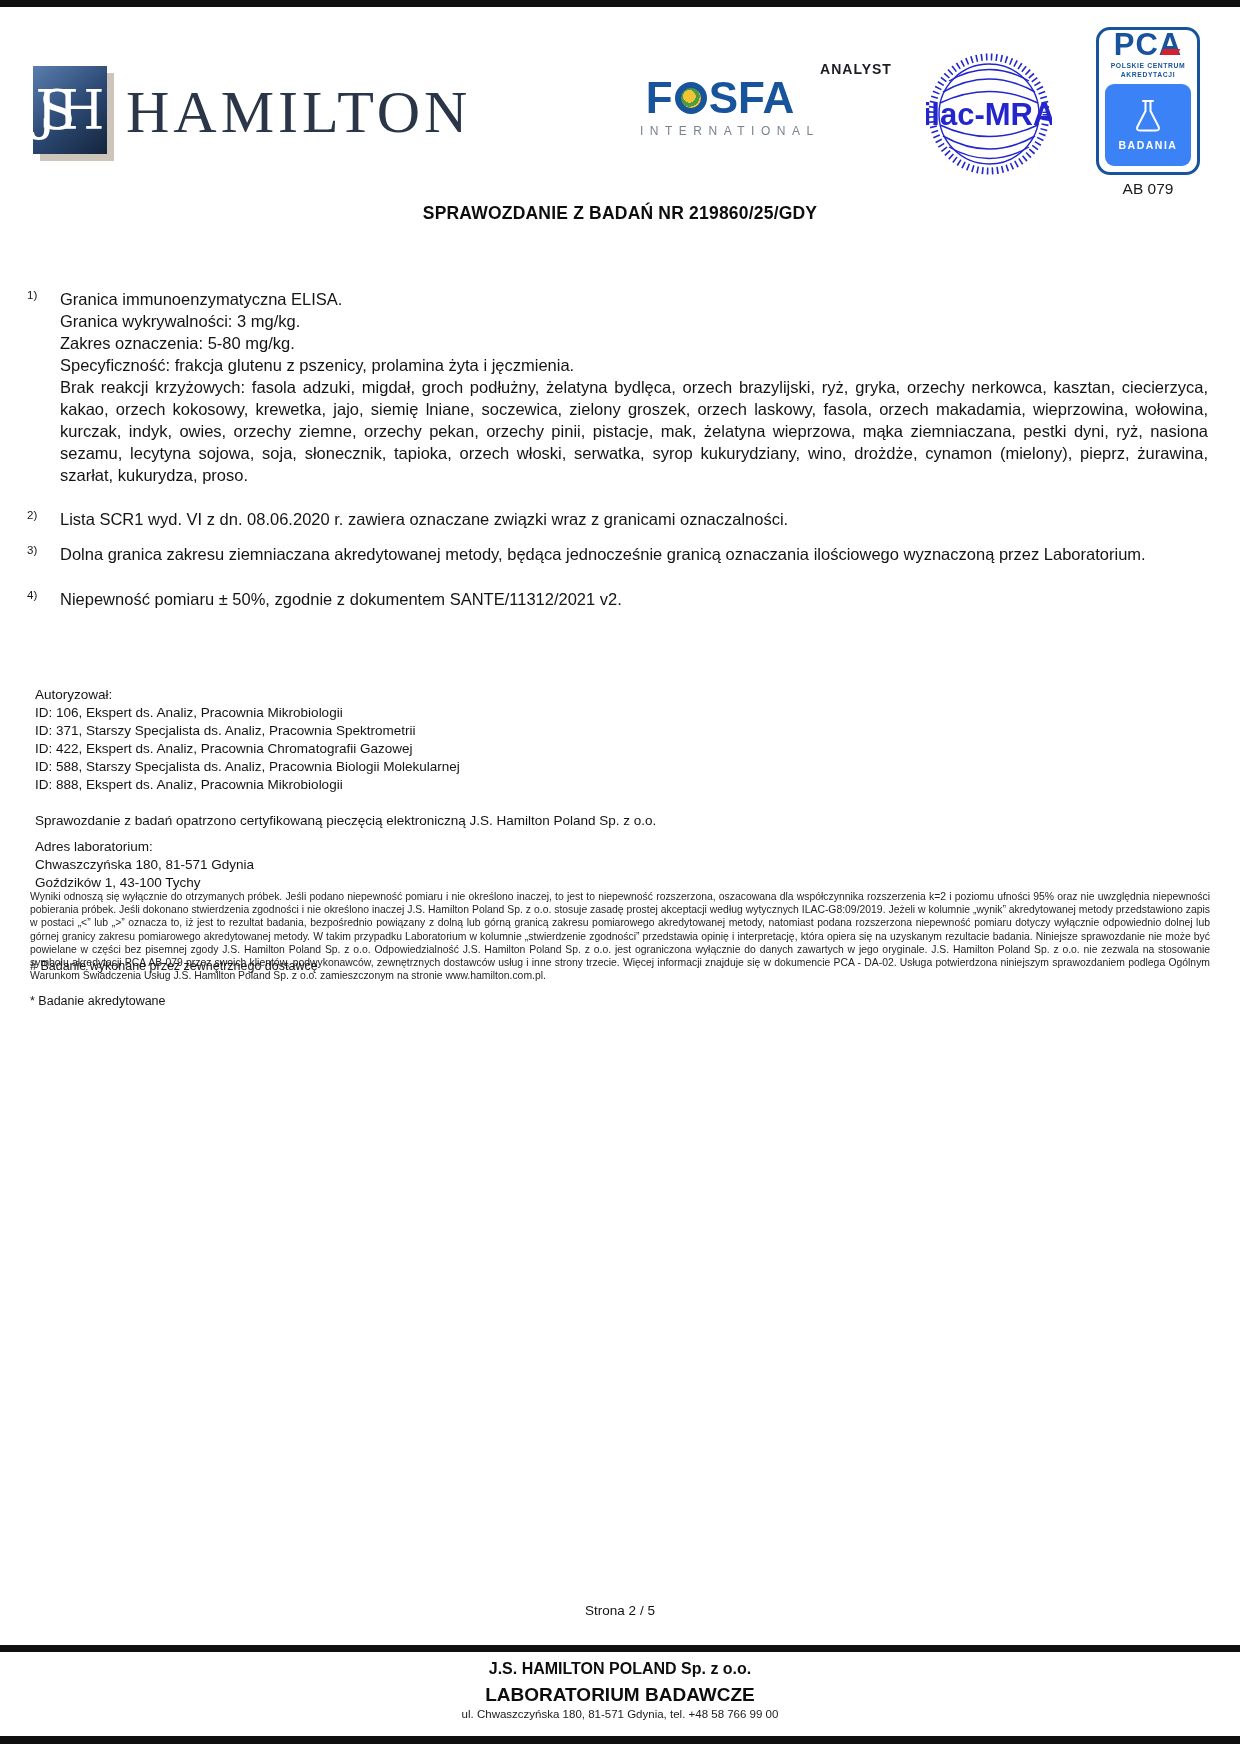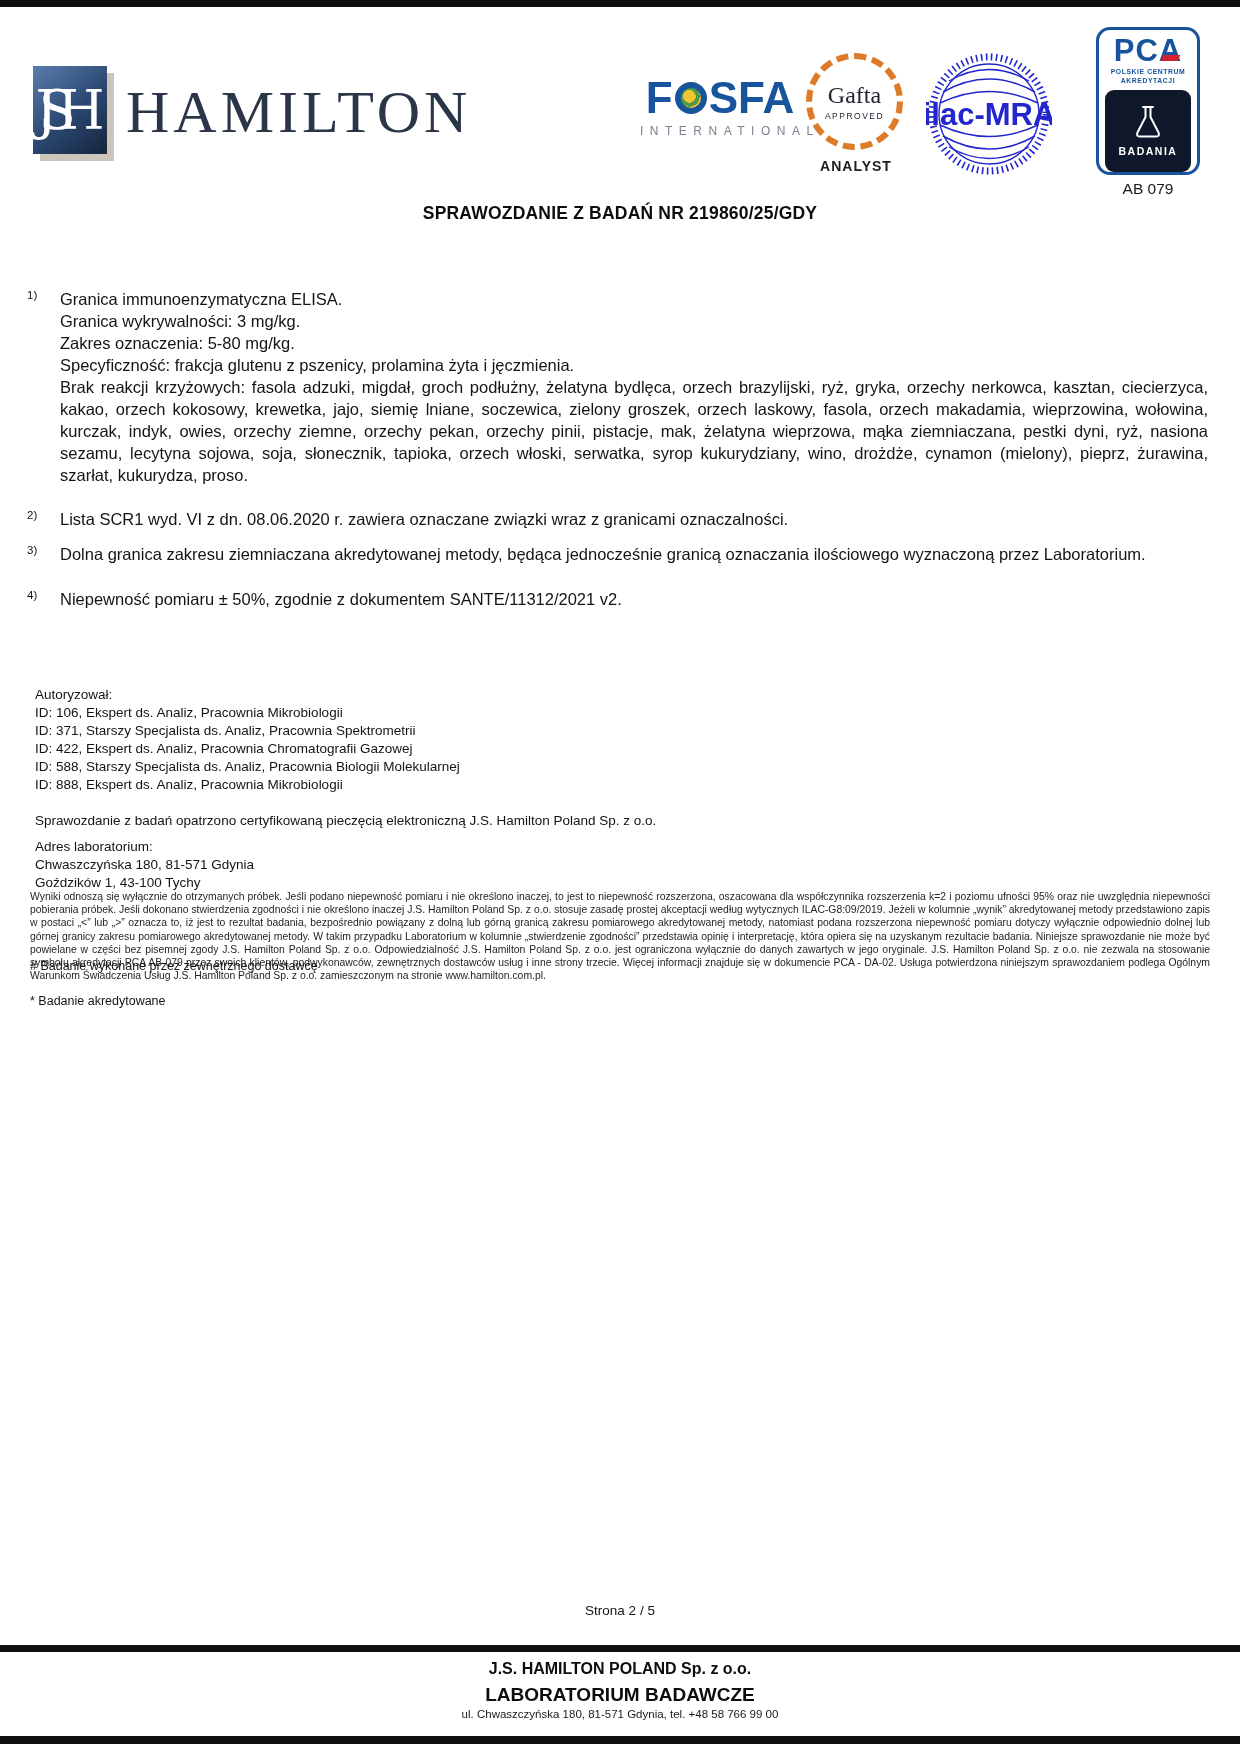--- a/index.html
+++ b/index.html
@@ -47,31 +47,31 @@
     display:flex; flex-direction:column; align-items:center; justify-content:center;
   }
   .gafta-name { font-family:"Liberation Serif",serif; font-size:24px; color:#232330; }
   .gafta-approved { font-size:8.5px; letter-spacing:1.5px; color:#232330; margin-top:2px; }
   .gafta-analyst { margin-top:8px; font-weight:bold; font-size:14px; letter-spacing:1px; color:#1c1c22; }
   .ilac { position:absolute; left:926px; top:48px; width:126px; height:132px; }
   .ilac svg { display:block; }
   .pca-badge {
     position:absolute; left:1096px; top:27px; width:104px; height:148px;
     border:3px solid #17549c; border-radius:14px; background:#fff;
-    display:flex; flex-direction:column; align-items:center; padding-top:6px;
+    display:flex; flex-direction:column; align-items:center; padding-top:0;
   }
   .pca-word { font-weight:bold; font-size:31px; color:#17549c; line-height:30px; letter-spacing:1px; position:relative; }
   .pca-a { position:relative; display:inline-block; }
   .pca-a::after {
     content:""; position:absolute; left:3px; bottom:5px; width:17px; height:6px;
     background:#d5212e; transform:skewX(-22deg);
   }
   .pca-sub { font-weight:bold; font-size:6.8px; letter-spacing:0.6px; color:#17549c; line-height:8.5px; text-align:center; margin-top:2px; }
   .pca-inner {
-    margin-top:5px; width:86px; height:82px; background:#0f172a; border-radius:9px;
+    margin-top:5px; width:86px; height:82px; background:#3b82f6; border-radius:9px;
     display:flex; flex-direction:column; align-items:center; justify-content:center; gap:4px;
   }
   .pca-badania { color:#fff; font-weight:bold; font-size:10.5px; letter-spacing:1.5px; }
   .pca-number { position:absolute; left:1096px; top:180px; width:104px; text-align:center; font-size:15.5px; color:#1a1a1a; }
 
   
   .doc-title {
     position:absolute; top:203px; left:0; width:100%; text-align:center;
     font-weight:bold; font-size:17.5px; color:#0d0d0d; letter-spacing:0.2px;
   }
@@ -119,24 +119,20 @@
   <div class="fosfa">
     <div class="fosfa-word">
       <span>F</span>
         <span class="fosfa-globe"></span>
         <span>SFA</span>
     </div>
     <div class="fosfa-sub">INTERNATIONAL</div>
   </div>
 
   <div class="gafta">
-    <div class="gafta-circle">
-      <div class="gafta-name">Gafta</div>
-      <div class="gafta-approved">APPROVED</div>
-    </div>
     <div class="gafta-analyst">ANALYST</div>
   </div>
 
   <div class="ilac">
     <svg width="126" height="132" viewBox="0 0 126 132">
       <circle cx="63" cy="66" r="57" fill="none" stroke="#2326cc" stroke-width="7" stroke-dasharray="1.6 3.4"></circle>
       <circle cx="63" cy="66" r="50" fill="none" stroke="#2326cc" stroke-width="1.4"></circle>
       <path d="M17 44 Q63 18 109 44" fill="none" stroke="#2326cc" stroke-width="1.6"></path>
       <path d="M23 33 Q63 10 103 33" fill="none" stroke="#2326cc" stroke-width="1.4"></path>
       <path d="M14 55 Q63 32 112 55" fill="none" stroke="#2326cc" stroke-width="1.6"></path>

